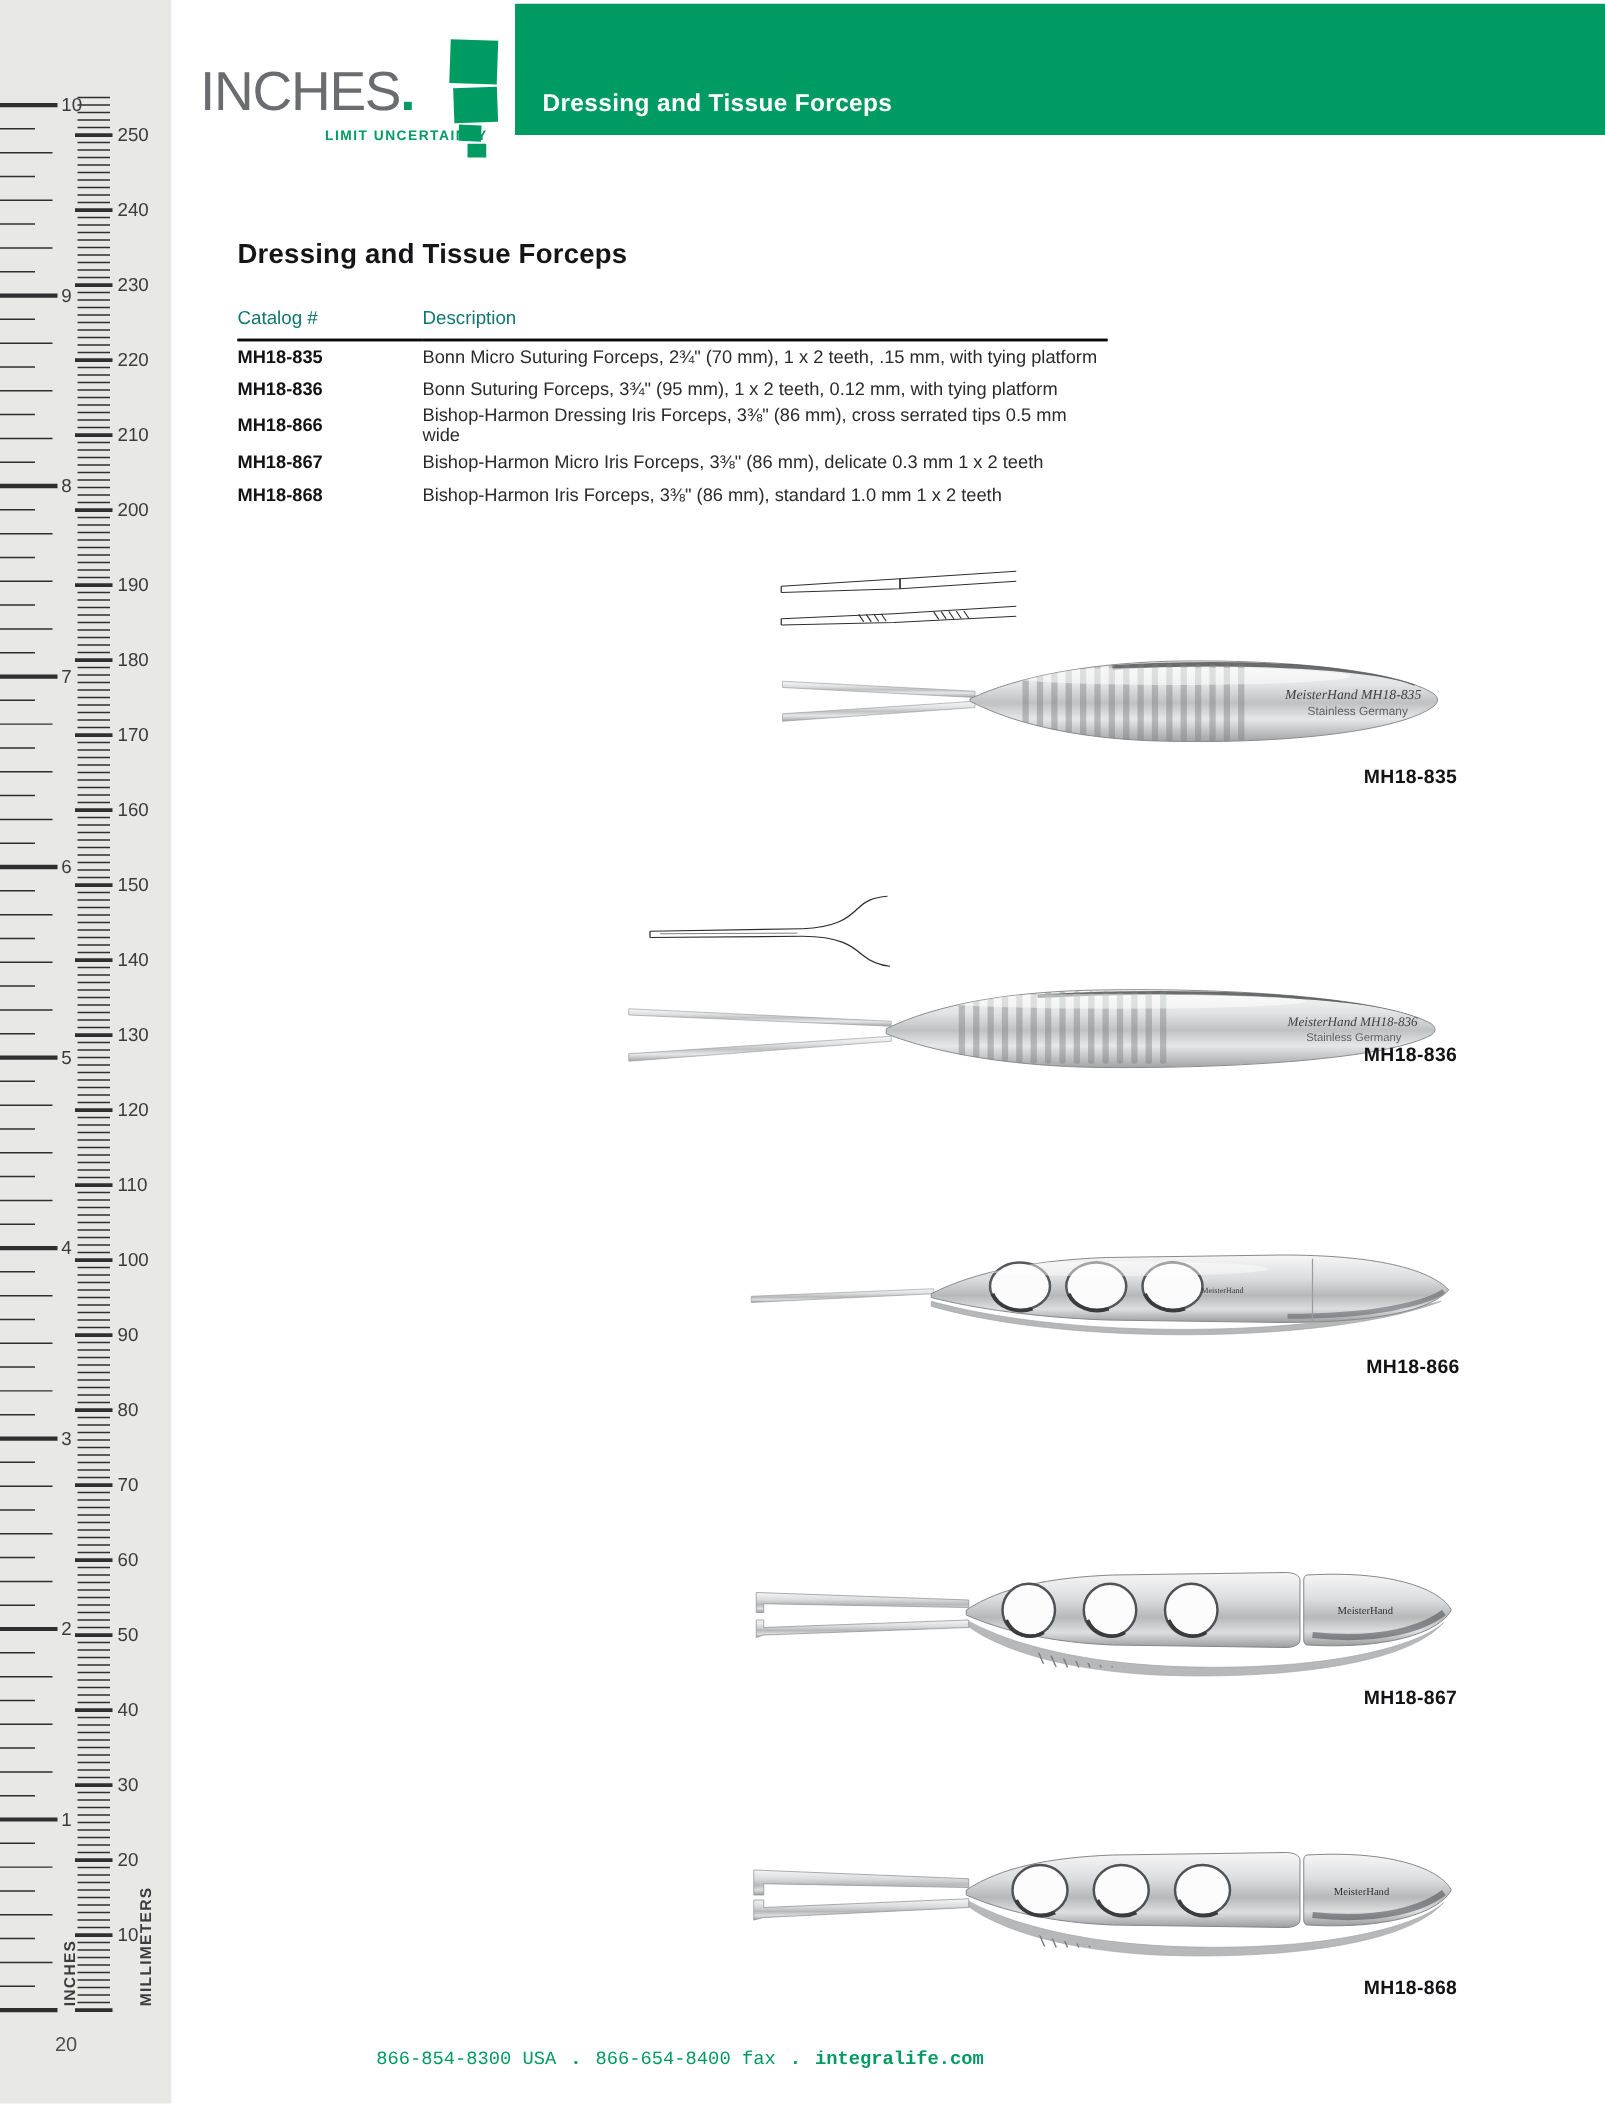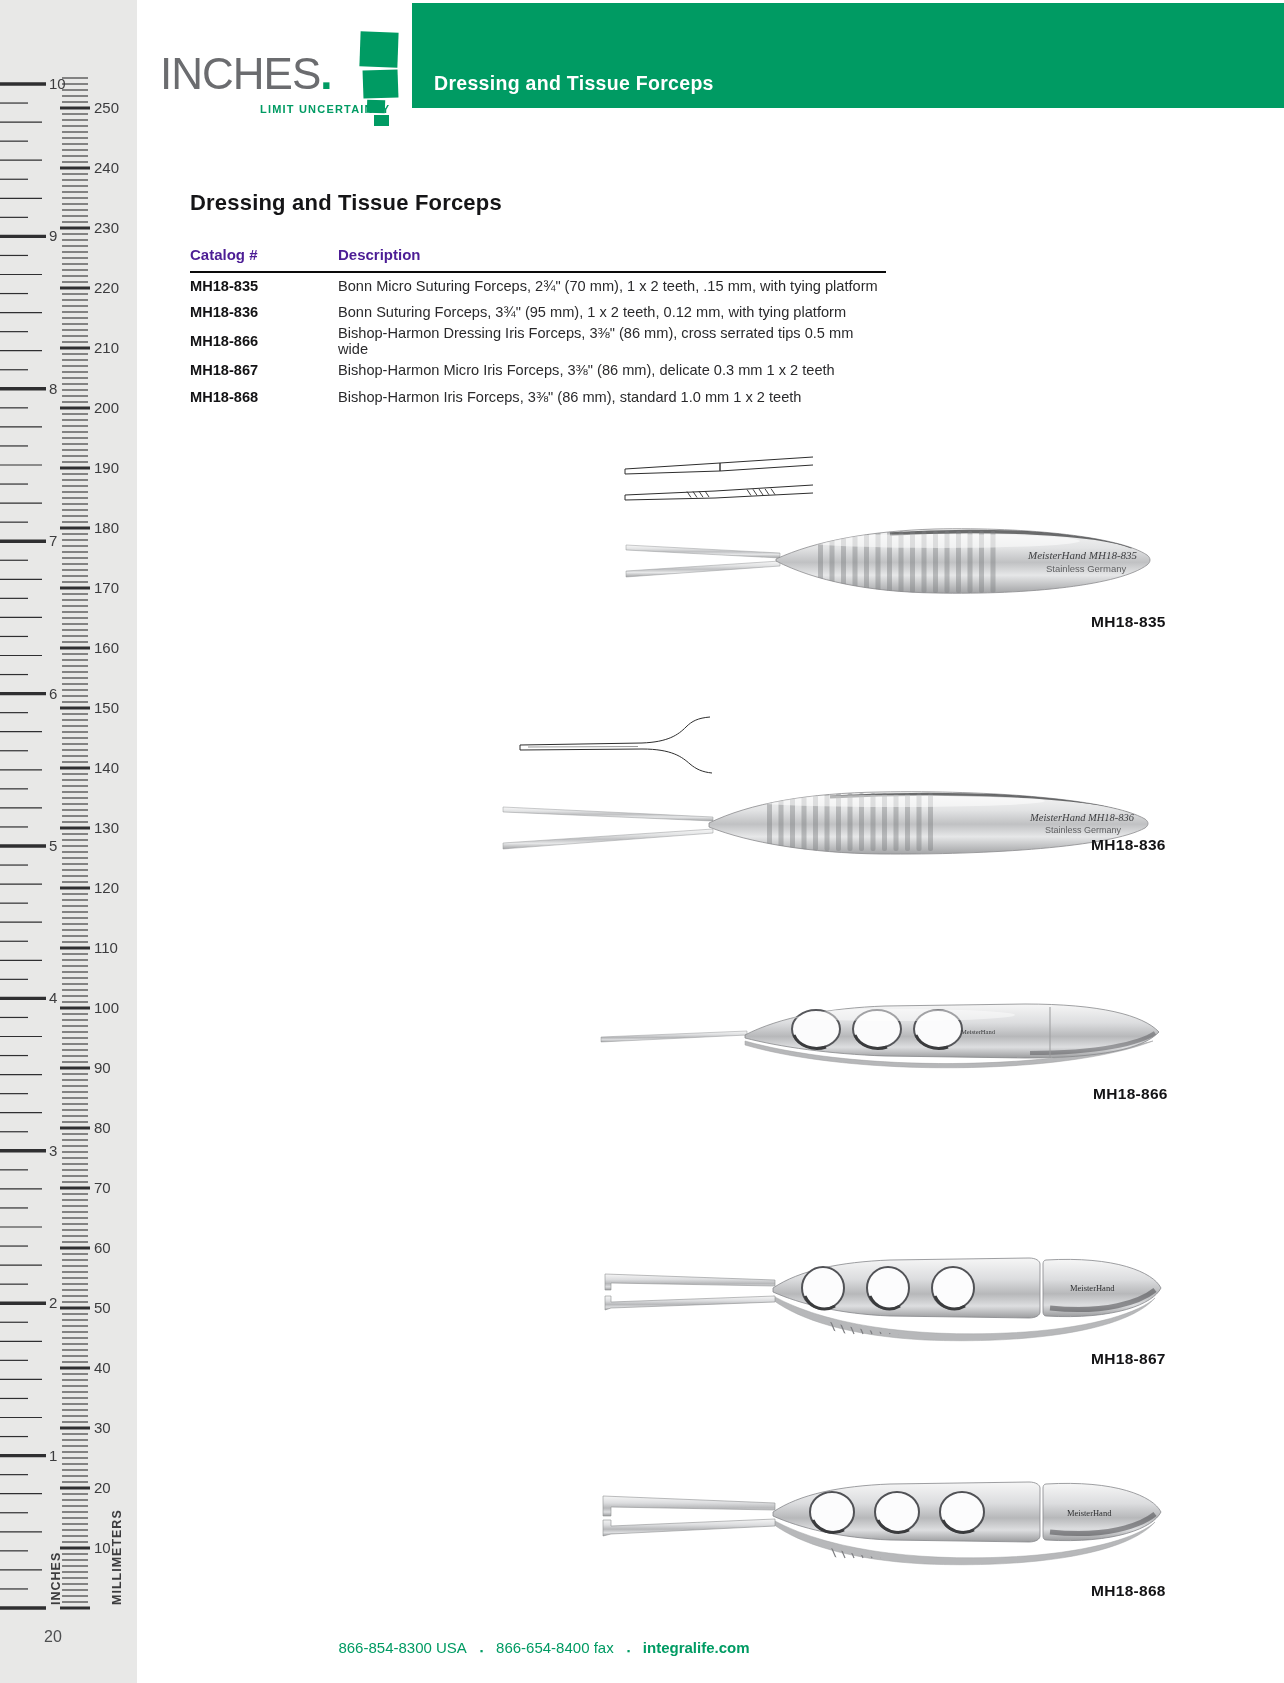--- a/index.html
+++ b/index.html
@@ -23,32 +23,32 @@
   .sq4{left:374px;top:115px;width:15px;height:11px;}
   
   .hdrbar{position:absolute;left:412px;top:3px;width:872px;height:105px;background:#009b63;}
   .hdrtitle{position:absolute;left:22px;top:69px;font-size:19.5px;font-weight:bold;
     color:#ffffff;letter-spacing:.3px;}
   
   .section-title{position:absolute;left:190px;top:190px;font-size:22px;font-weight:bold;
     color:#151517;letter-spacing:.2px;}
   
   .catalog{position:absolute;left:190px;top:246px;border-collapse:collapse;}
-  .catalog th{font-size:15px;font-weight:bold;color:#4c1d95;text-align:left;
+  .catalog th{font-size:15px;font-weight:normal;color:#0f766e;text-align:left;
     padding:0 0 8px 0;border-bottom:2.6px solid #0a0a0a;}
   .catalog th.cat{width:148px;}
   .catalog th.desc{width:548px;}
   .catalog td{font-size:14.6px;color:#2a2a2c;height:26.2px;vertical-align:middle;padding:0;}
   .catalog td.cat{font-weight:bold;color:#121214;}
   
   .fig{position:absolute;}
   .figlabel{position:absolute;font-size:15.5px;font-weight:bold;color:#131315;letter-spacing:.3px;}
   
   .footer{position:absolute;left:0;top:1639px;width:1088px;display:flex;
-    justify-content:center;align-items:flex-end;gap:13px;font-size:15px;color:#009b63;}
+    justify-content:center;align-items:flex-end;gap:13px;font-size:15px;color:#009b63;font-family:Liberation Mono, monospace;}
   .footer .bullet{font-size:9px;line-height:1;}
   .footer .site{font-weight:bold;}
 </style>
 </head>
 <body>
 
 <div class="sidebar"><svg width="137" height="1683">
       <line x1="60" y1="1608" x2="90" y2="1608" stroke="#2f2f31" stroke-width="3"></line>
       <line x1="62" y1="1602" x2="88" y2="1602" stroke="#2f2f31" stroke-width="1.1"></line>
       <line x1="62" y1="1596" x2="88" y2="1596" stroke="#2f2f31" stroke-width="1.1"></line>

